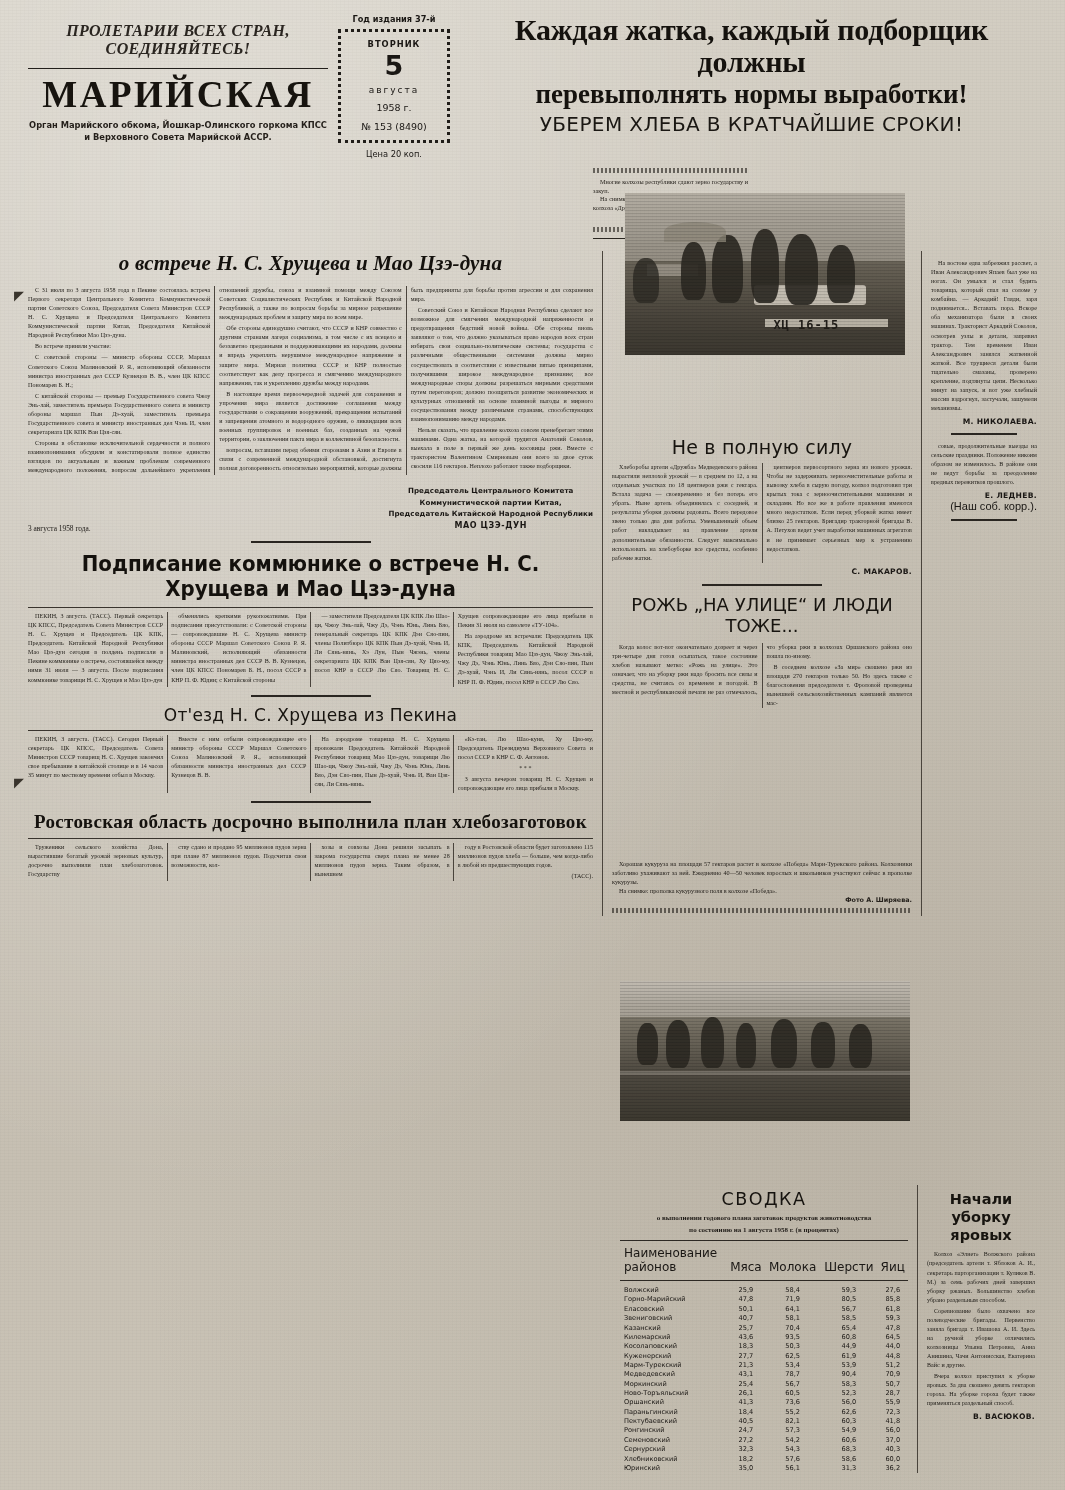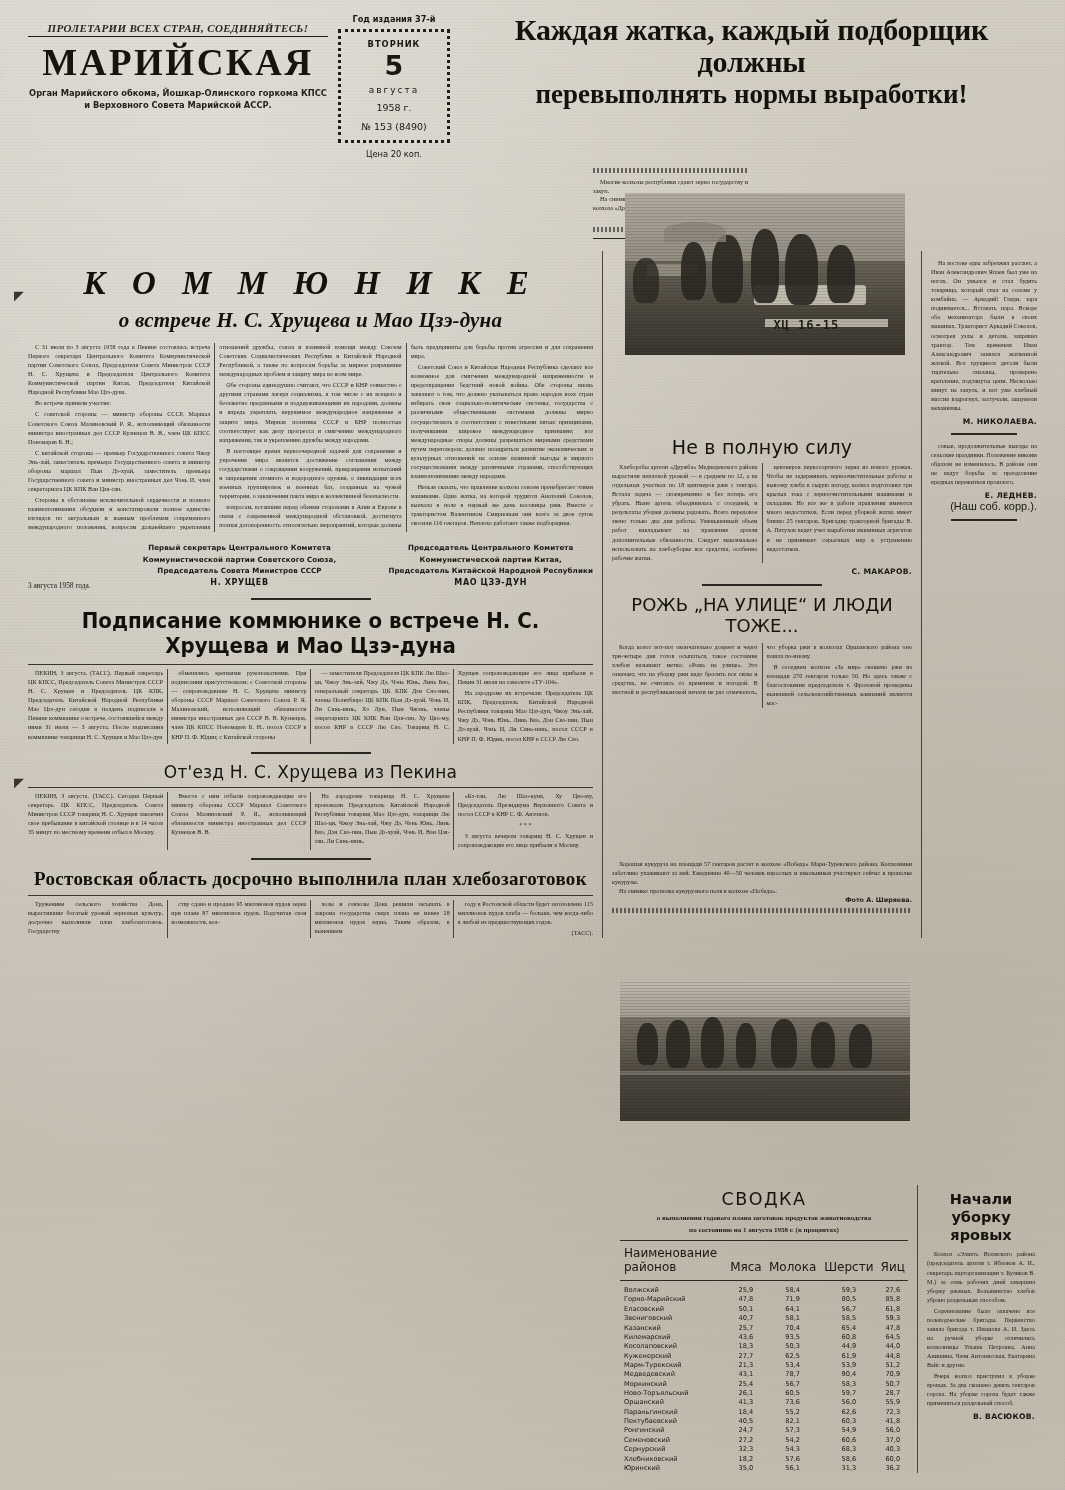--- a/index.html
+++ b/index.html
@@ -25,22 +25,22 @@
     background-image:
       repeating-linear-gradient(0deg, rgba(0,0,0,.05) 0 1px, rgba(255,255,255,0) 1px 3px),
       repeating-linear-gradient(90deg, rgba(0,0,0,.035) 0 1px, rgba(255,255,255,0) 1px 4px);
     mix-blend-mode:multiply;
   }
 
   
   .masthead { display:flex; align-items:flex-start; padding-top:14px; }
   .mh-left { width:300px; flex:0 0 300px; padding-top:8px; }
   .slogan {
-    font-style:italic; font-weight:bold; font-size:11px; letter-spacing:.4px;
-    text-align:center; border-bottom:1.6px solid #221f1b; padding-bottom:2px;
+    font-style:italic; font-weight:bold; font-size:16px; letter-spacing:.4px;
+    text-align:center; border-bottom:1.6px solid #221f1b; padding-bottom:10px;
     color:#2a2520;
   }
   .logo1 {
     font-family:"Liberation Serif", serif;
     font-weight:bold; font-size:37px; letter-spacing:2.5px; text-align:center;
     line-height:1.0; margin-top:7px; color:#17140f;
   }
   .logo2 {
     font-family:"DejaVu Sans", sans-serif;
     font-weight:bold; font-size:55px; line-height:.92; letter-spacing:1px;
@@ -217,20 +217,21 @@
         <div class="dmon">августа</div>
         <div class="dyear">1958 г.</div>
         <div class="dnum">№ 153 (8490)</div>
       </div>
       <div class="price">Цена 20 коп.</div>
     </div>
 
     <div class="mh-right">
       <div class="hl1">Каждая жатка, каждый подборщик должны</div>
       <div class="hl2">перевыполнять нормы выработки!</div>
+      <div class="hl3">УБЕРЕМ ХЛЕБА В КРАТЧАЙШИЕ СРОКИ!</div>
     </div>
   </div>
 
   <div style="display:flex; margin-top:6px;">
 
     <div style="width:565px;flex:0 0 565px;"></div>
 
     <div style="width:155px;flex:0 0 155px;padding-right:8px;">
       <div class="wavy"></div>
       <div class="photo-cap" style="padding:2px 0;">
@@ -261,44 +262,37 @@
       <div class="ph-light" style="left:14%;top:18%;width:22%;height:12%;background:#8d8779;border-radius:50% 50% 0 0;"></div>
       <div class="ph-light" style="left:50%;top:78%;width:44%;height:5%;background:#d4cec1;"></div>
       <div style="position:absolute;left:53%;top:77%;font-family:'DejaVu Sans Mono',monospace;font-size:12px;font-weight:bold;color:#211e19;letter-spacing:1px;">ХЦ 16-15</div>
       <div class="ph-noise"></div>
     </div>
   </div>
 
   <div class="main">
 
     <div class="col-left">
-      <div class="komm">К О М М Ю Н И К Е</div>
       <div class="komm-sub">о встрече Н. С. Хрущева и Мао Цзэ-дуна</div>
 
       <div class="cols3 colrule body-txt">
         <p>С 31 июля по 3 августа 1958 года в Пекине состоялась встреча Первого секретаря Центрального Комитета Коммунистической партии Советского Союза, Председателя Совета Министров СССР Н. С. Хрущева и Председателя Центрального Комитета Коммунистической партии Китая, Председателя Китайской Народной Республики Мао Цзэ-дуна.</p>
         <p>Во встрече приняли участие:</p>
         <p>С советской стороны — министр обороны СССР, Маршал Советского Союза Малиновский Р. Я., исполняющий обязанности министра иностранных дел СССР Кузнецов В. В., член ЦК КПСС Пономарев Б. Н.;</p>
         <p>С китайской стороны — премьер Государственного совета Чжоу Энь-лай, заместитель премьера Государственного совета и министр обороны маршал Пын Дэ-хуай, заместитель премьера Государственного совета и министр иностранных дел Чэнь И, член секретариата ЦК КПК Ван Цзя-сян.</p>
         <p>Стороны в обстановке исключительной сердечности и полного взаимопонимания обсудили и констатировали полное единство взглядов по актуальным и важным проблемам современного международного положения, вопросам дальнейшего укрепления отношений дружбы, союза и взаимной помощи между Союзом Советских Социалистических Республик и Китайской Народной Республикой, а также по вопросам борьбы за мирное разрешение международных проблем и защиту мира во всем мире.</p>
         <p>Обе стороны единодушно считают, что СССР и КНР совместно с другими странами лагеря социализма, в том числе с их всецело и беззаветно преданными и поддерживающими их народами, должны и впредь укреплять нерушимое международное напряжение и защите мира. Мирная политика СССР и КНР полностью соответствует как делу прогресса и смягчению международного напряжения, так и укреплению дружбы между народами.</p>
         <p>В настоящее время первоочередной задачей для сохранения и упрочения мира является достижение соглашения между государствами о сокращении вооружений, прекращении испытаний и запрещении атомного и водородного оружия, о ликвидации всех военных группировок и военных баз, созданных на чужой территории, о заключении пакта мира и коллективной безопасности.</p>
         <p>вопросам, вставшим перед обеими сторонами в Азии и Европе в связи с современной международной обстановкой, достигнута полная договоренность относительно мероприятий, которые должны быть предприняты для борьбы против агрессии и для сохранения мира.</p>
         <p>Советский Союз и Китайская Народная Республика сделают все возможное для смягчения международной напряженности и предотвращения бедствий новой войны. Обе стороны вновь заявляют о том, что должно указываться право народов всех стран избирать свои социально-политические системы; государства с различными общественными системами должны мирно сосуществовать в соответствии с известными пятью принципами, получившими широкое международное признание; все международные споры должны разрешаться мирными средствами путем переговоров; должно поощряться развитие экономических и культурных отношений на основе взаимной выгоды и мирного сосуществования между различными странами, способствующих взаимопониманию между народами.</p>
         <p>Нельзя сказать, что правление колхоза совсем пренебрегает этими машинами. Одна жатка, на которой трудится Анатолий Соколов, выехала в поле в первый же день косовицы ржи. Вместе с трактористом Валентином Смирновым они всего за двое суток скосили 116 гектаров. Неплохо работают также подборщики.</p>
       </div>
 
       <div class="sig-wrap">
         <div class="sig-date">3 августа 1958 года.</div>
-        <div class="sig-block">
-          <div>Первый секретарь Центрального Комитета</div>
-          <div>Коммунистической партии Советского Союза,</div>
-          <div>Председатель Совета Министров СССР</div>
-          <div class="sig-name">Н. ХРУЩЕВ</div>
-        </div>
         <div class="sig-block">
           <div>Председатель Центрального Комитета</div>
           <div>Коммунистической партии Китая,</div>
           <div>Председатель Китайской Народной Республики</div>
           <div class="sig-name">МАО ЦЗЭ-ДУН</div>
         </div>
       </div>
 
       <div class="rule-mid"></div>
 
@@ -495,21 +489,21 @@
               <td class="nm">Моркинский</td>
               <td class="v">25,4</td>
               <td class="v">56,7</td>
               <td class="v">58,3</td>
               <td class="v">50,7</td>
             </tr>
             <tr>
               <td class="nm">Ново-Торъяльский</td>
               <td class="v">26,1</td>
               <td class="v">60,5</td>
-              <td class="v">59,7</td>
+              <td class="v">52,3</td>
               <td class="v">28,7</td>
             </tr>
             <tr>
               <td class="nm">Оршанский</td>
               <td class="v">41,3</td>
               <td class="v">73,6</td>
               <td class="v">56,0</td>
               <td class="v">55,9</td>
             </tr>
             <tr>

